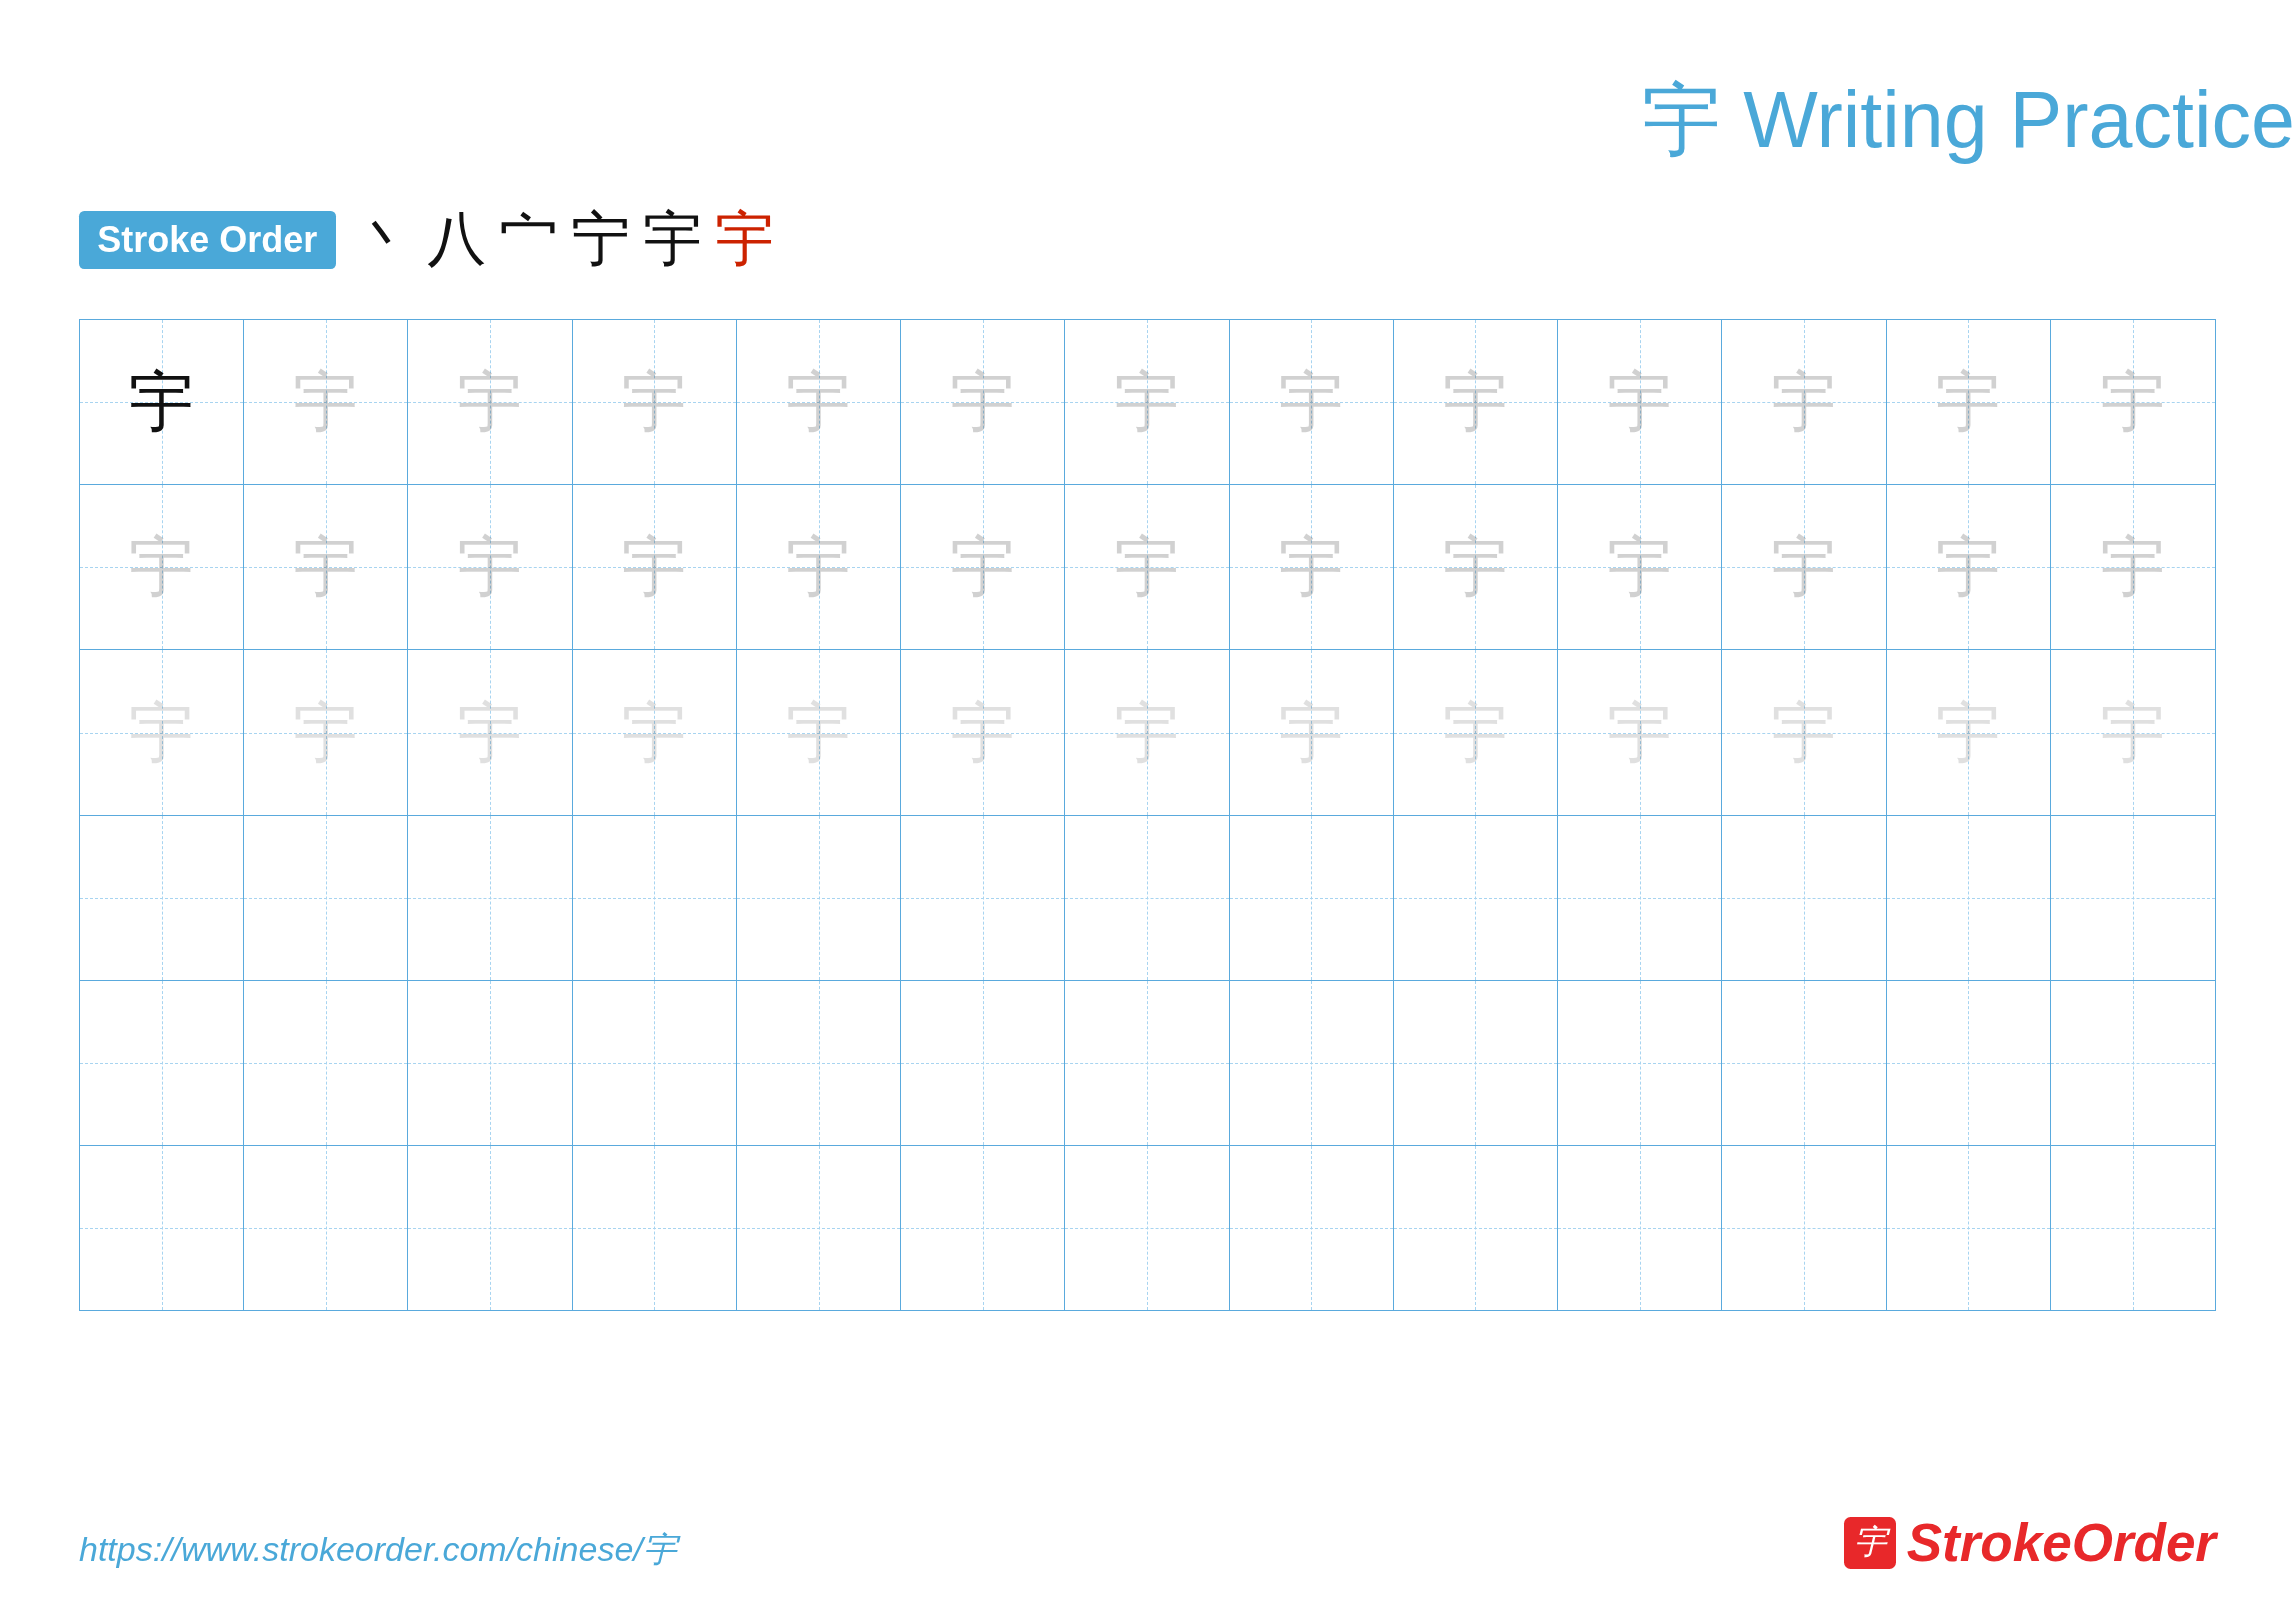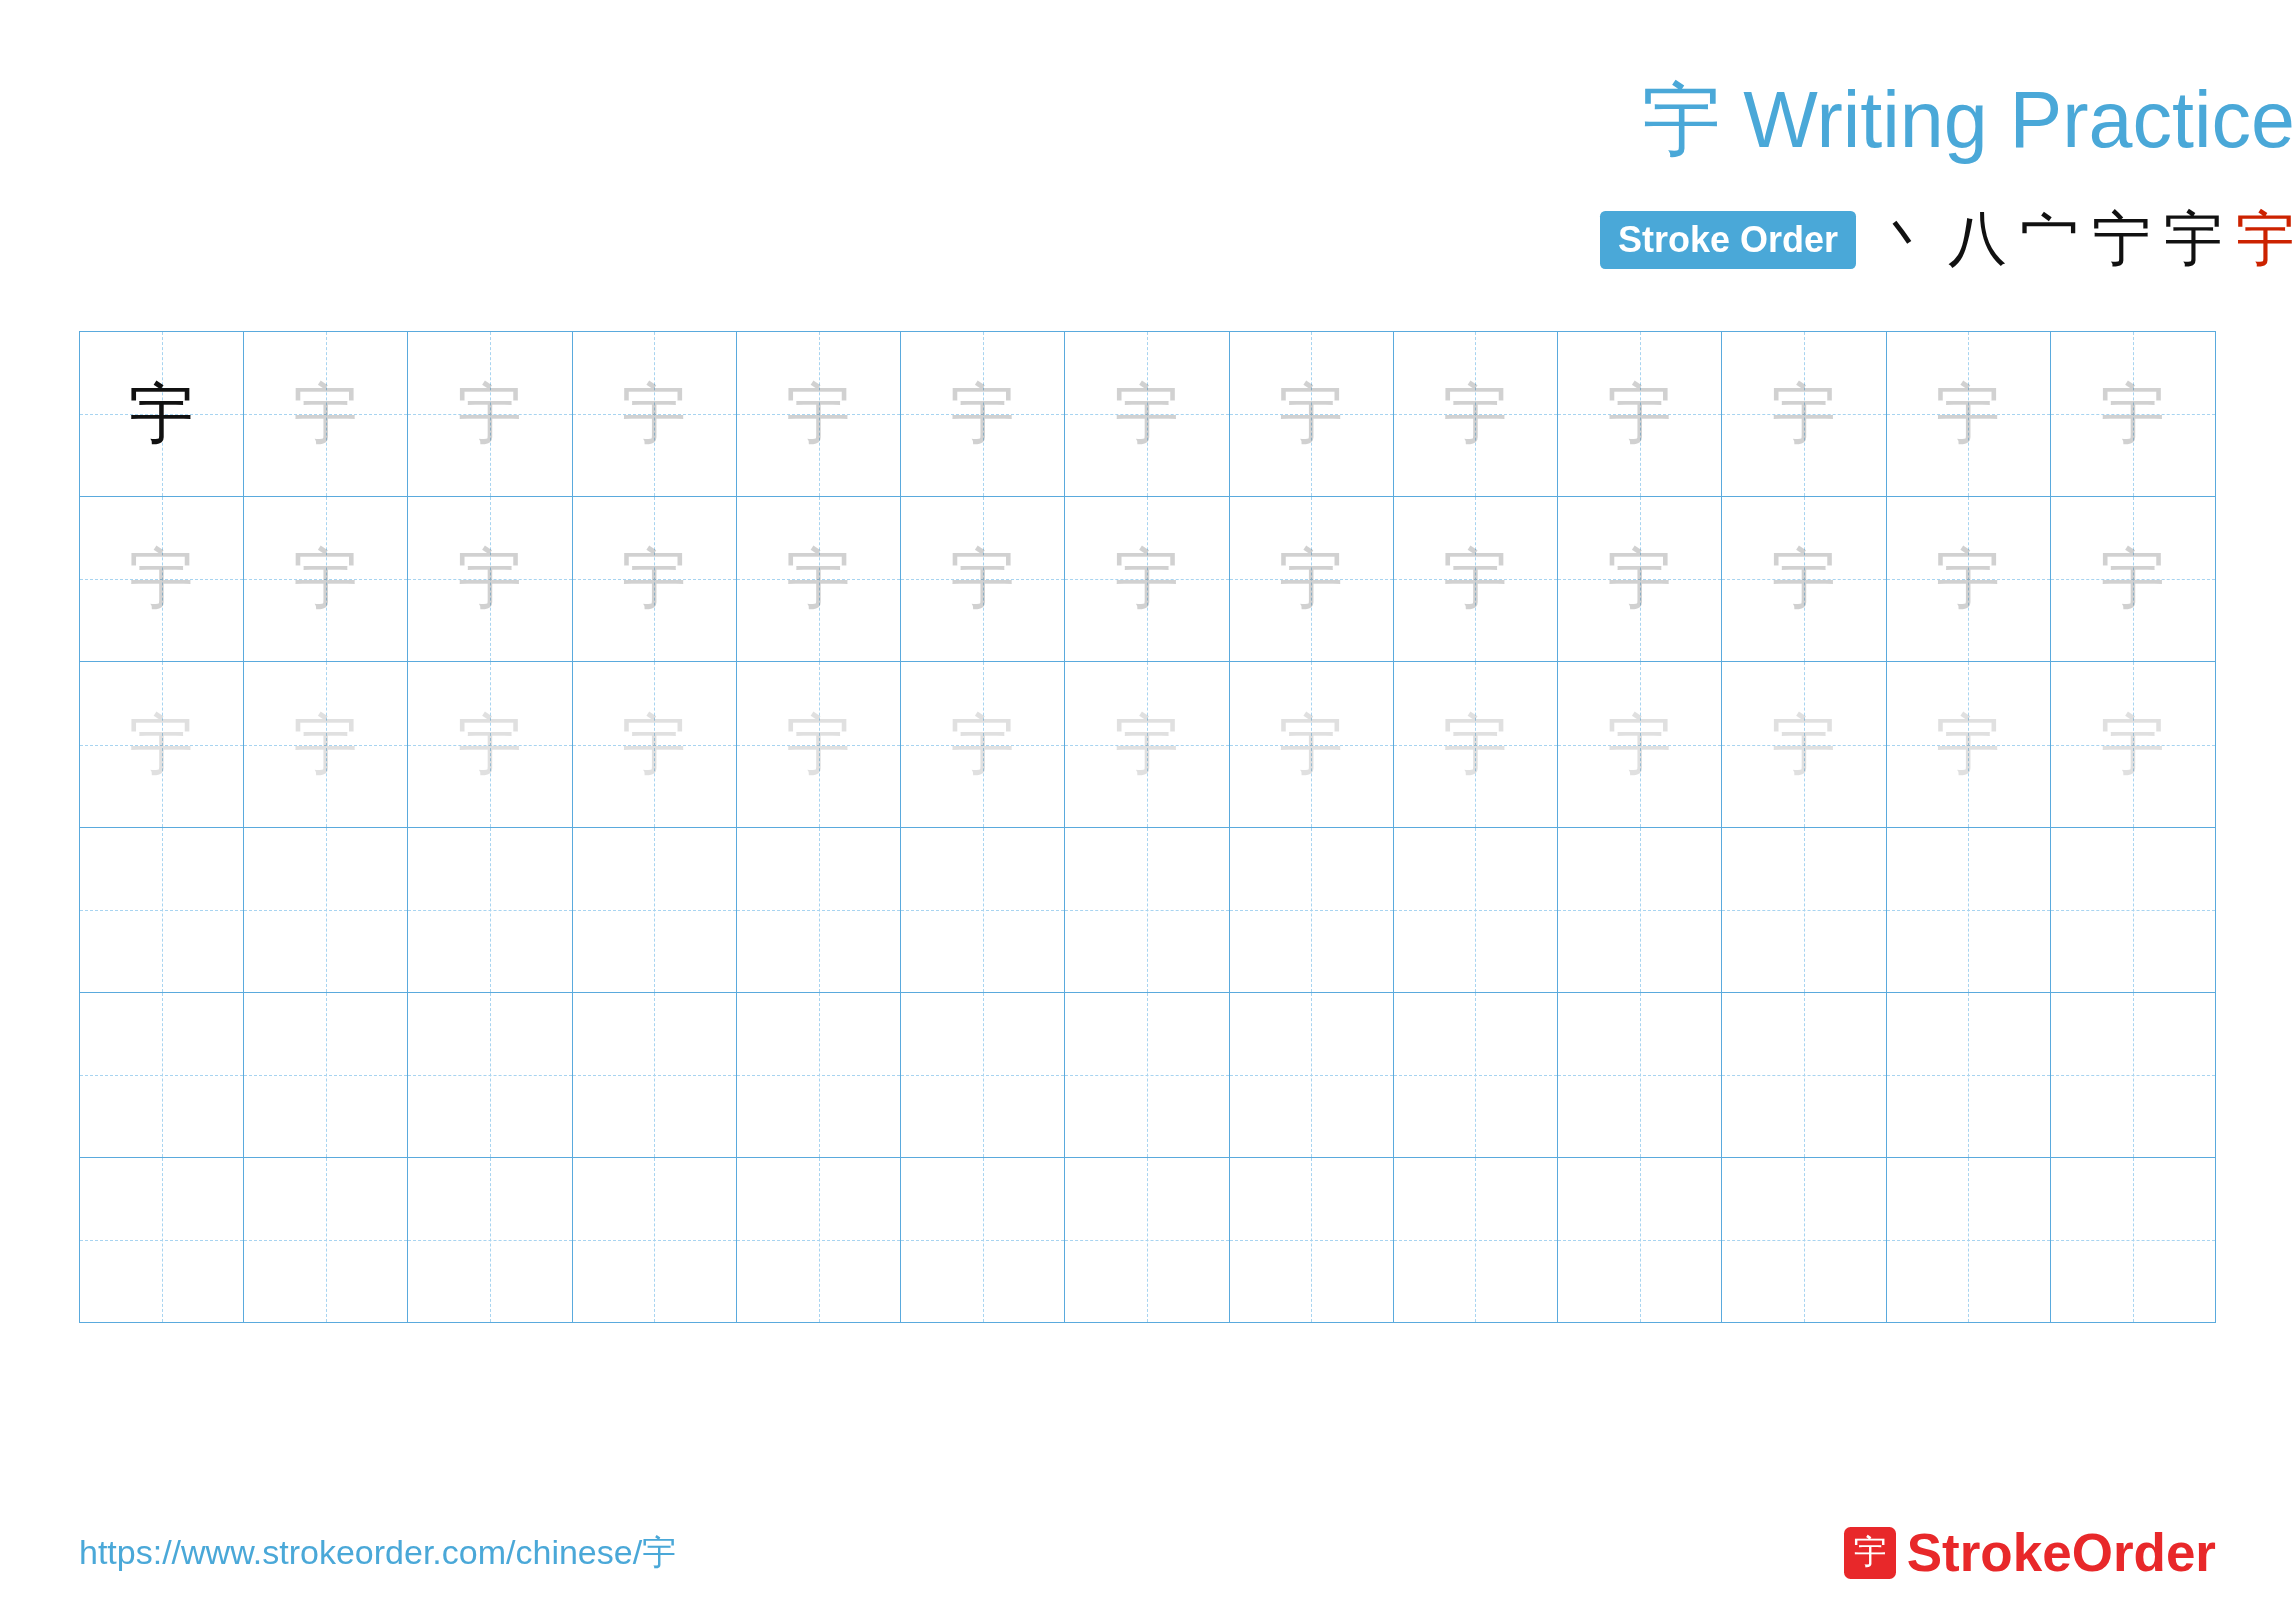--- a/index.html
+++ b/index.html
@@ -22,23 +22,22 @@
       font-size: 79px;
       color: #4aa8d8;
       font-weight: normal;
     }
 
     
     .stroke-order-section {
       display: flex;
       align-items: center;
       padding-left: 79px;
-      margin-bottom: 51px;
+      margin-bottom: 39px;
       gap: 19.6px;
-      justify-content: flex-end;
     }
     .stroke-order-badge {
       background: #4aa8d8;
       color: #fff;
       font-size: 36px;
       font-weight: bold;
       padding: 7.9px 18.3px;
       border-radius: 5.2px;
     }
     .stroke-chars {
@@ -112,26 +111,27 @@
     .char-light-1 {
       color: rgba(0,0,0,0.18);
     }
     .char-light-2 {
       color: rgba(0,0,0,0.12);
     }
 
     
     .footer {
       position: absolute;
-      bottom: 39px;
+      bottom: 49px;
       left: 79px;
       right: 79px;
       display: flex;
-      align-items: center;
+      align-items: flex-end;
       justify-content: space-between;
+      font-style: italic;
     }
     .footer-url {
       color: #4aa8d8;
       font-size: 34px;
     }
     .footer-logo {
       display: flex;
       align-items: center;
       gap: 10.5px;
     }

